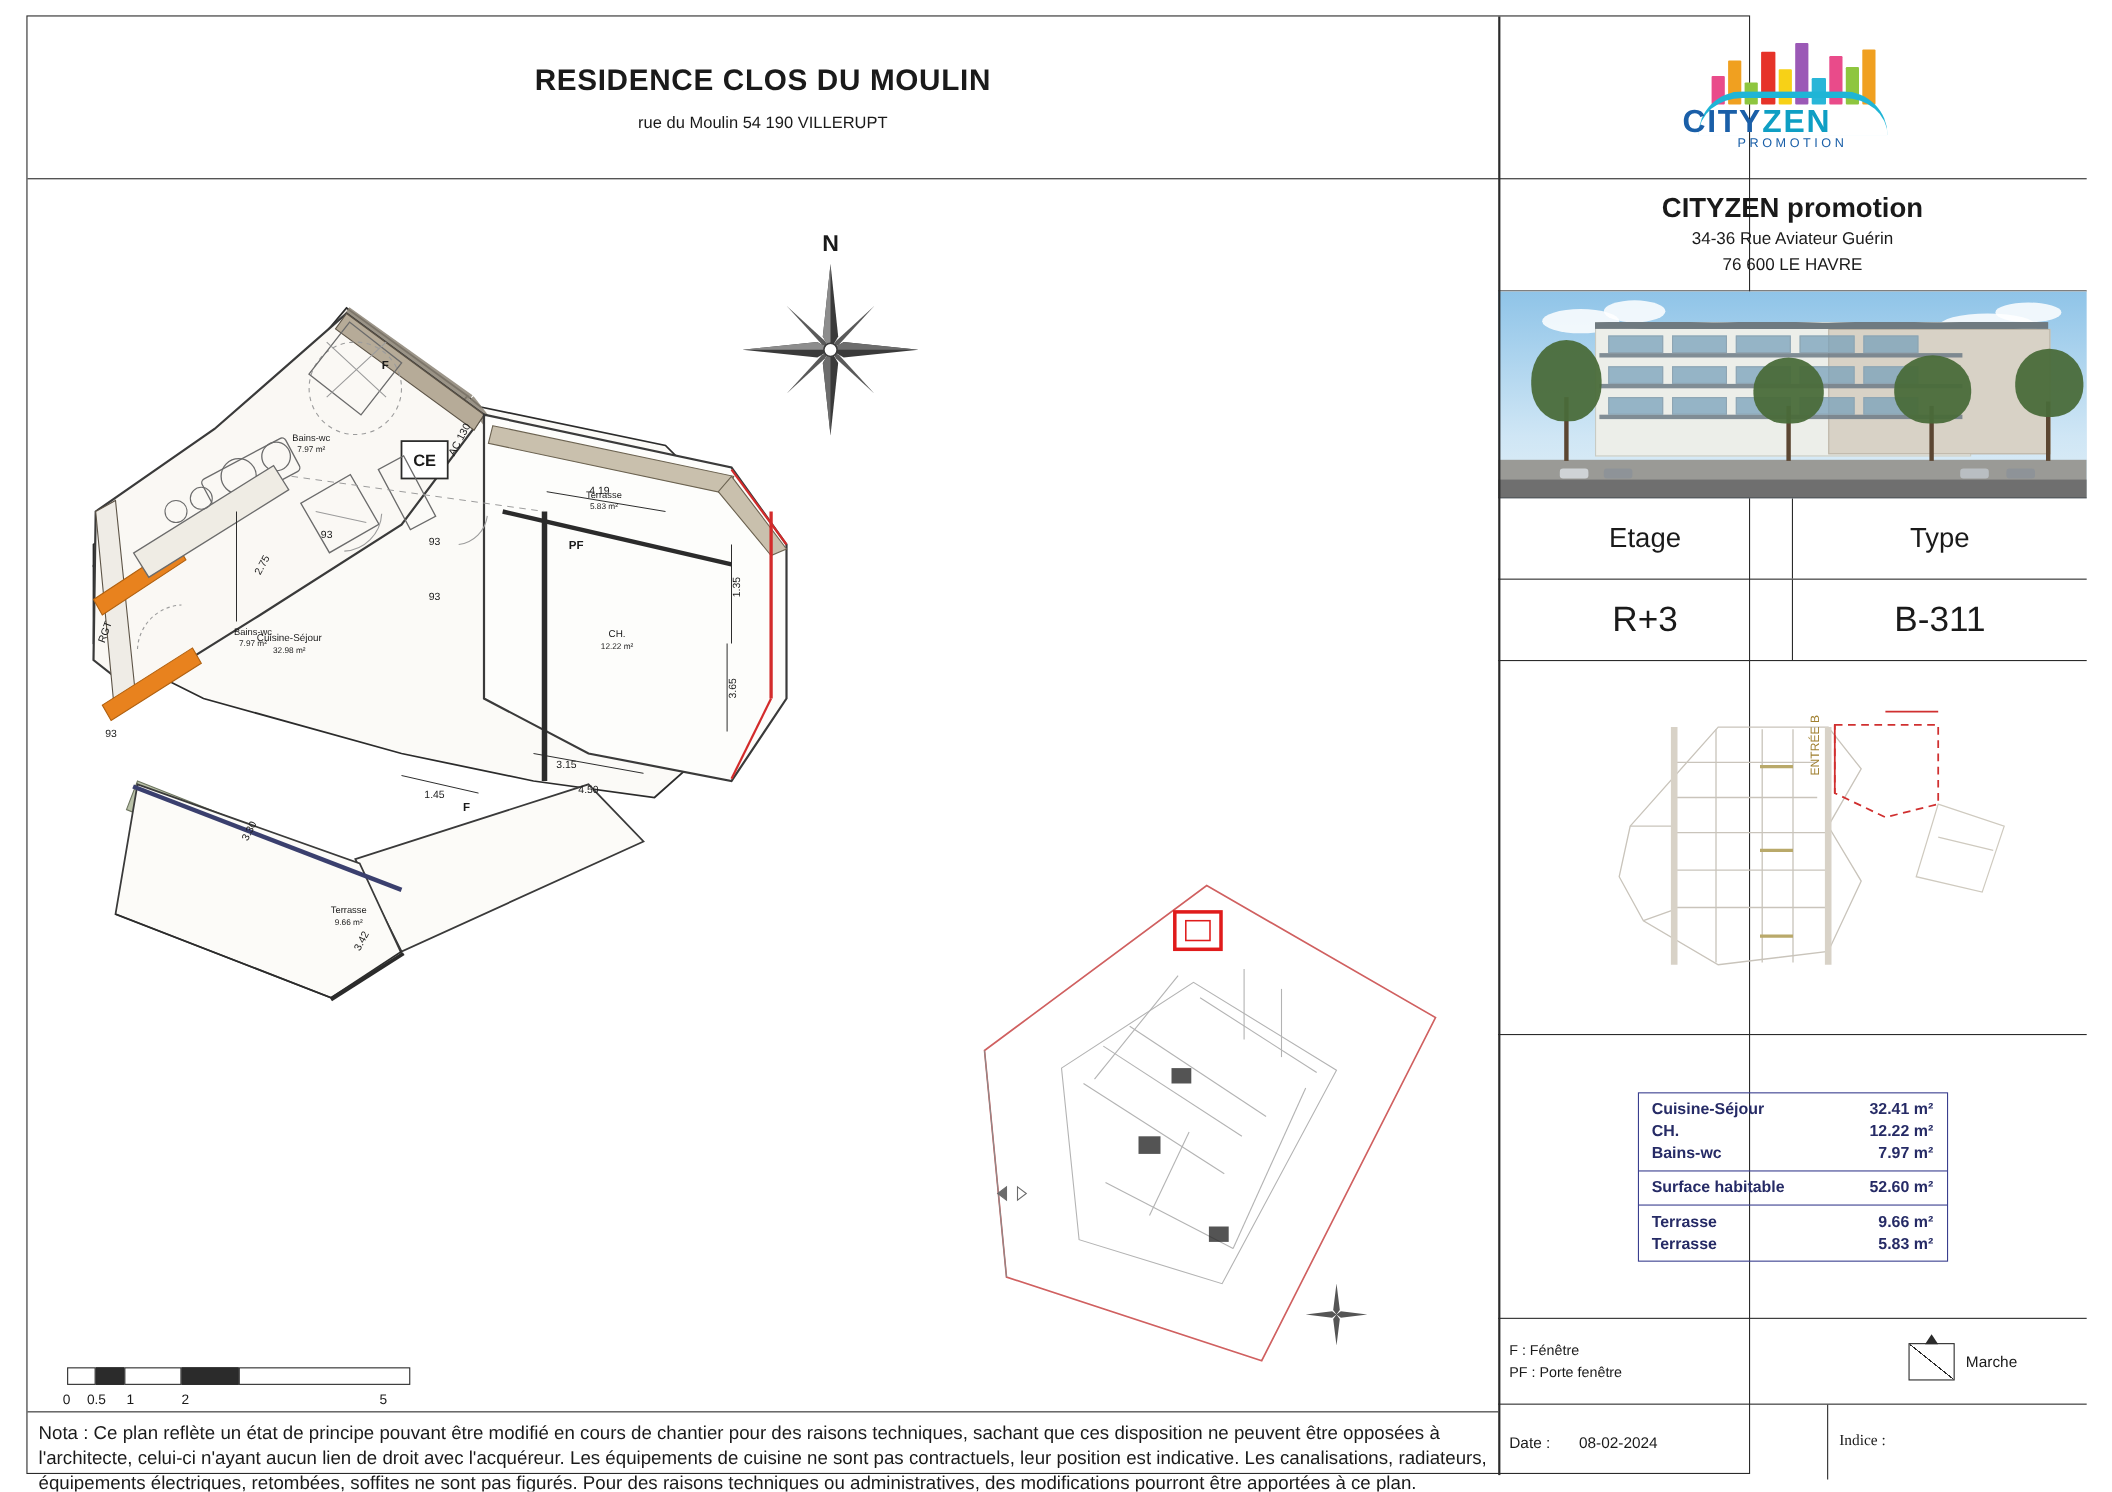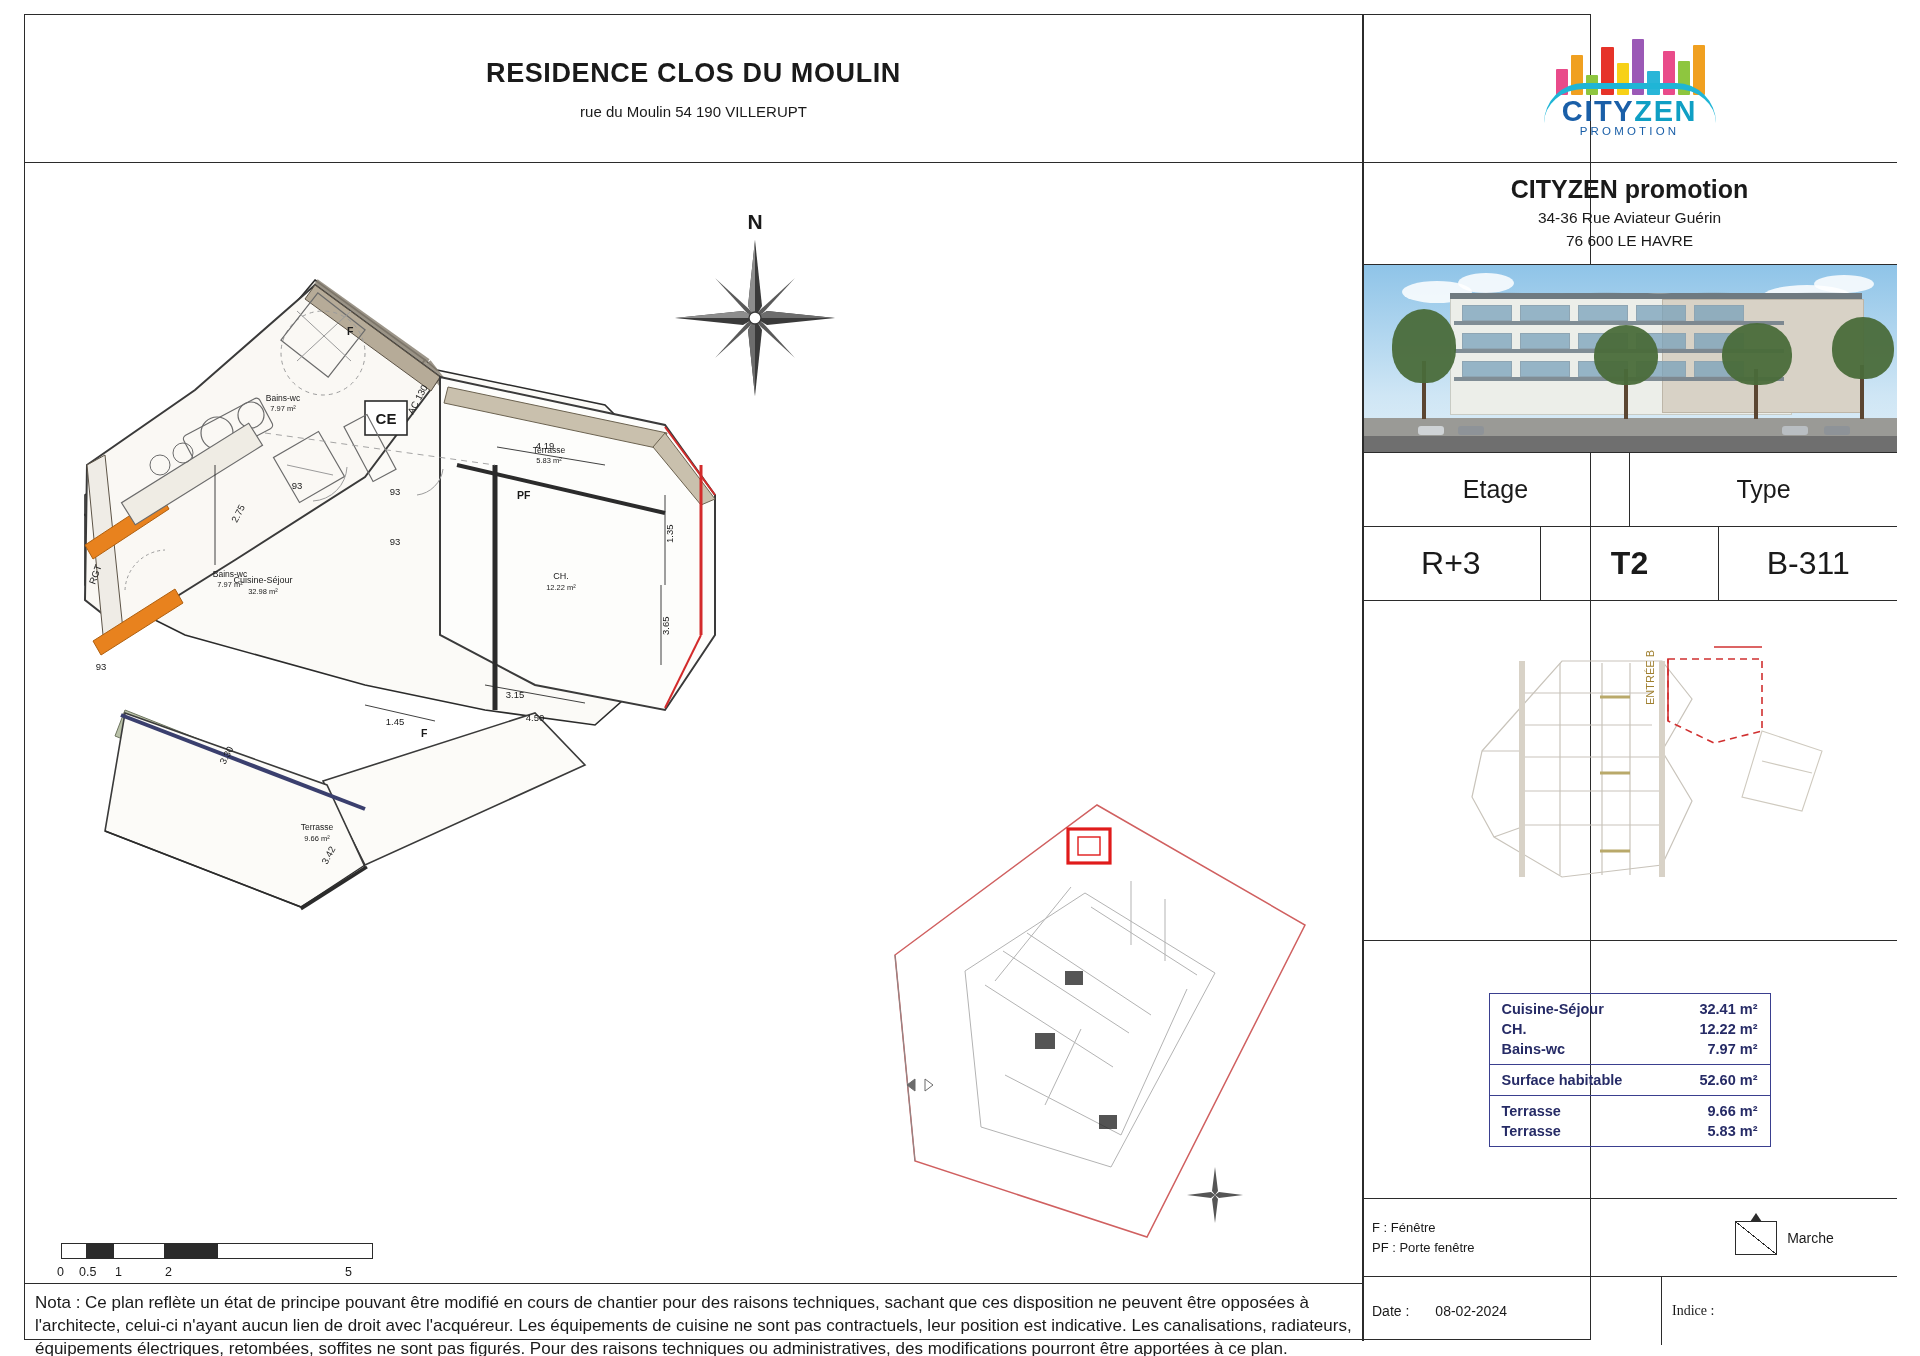--- a/index.html
+++ b/index.html
@@ -12,21 +12,21 @@
   .res-title{font-size:27px;font-weight:bold;letter-spacing:.6px;text-align:center;}
   .res-addr{font-size:15px;margin-top:14px;text-align:center;}
 
   
   .rightcol{position:absolute;left:1337px;top:0;width:535px;height:1326px;box-sizing:border-box;}
   .logo-cell{height:148px;border-bottom:1.5px solid #2b2b2b;box-sizing:border-box;display:flex;align-items:center;justify-content:center;}
   .logo{width:200px;position:relative;height:120px;}
   .logo-bars{position:absolute;left:26px;top:8px;width:150px;height:58px;display:flex;align-items:flex-end;gap:3px;}
   .logo-bars i{display:block;flex:1;border-radius:1px;}
   .logo-arc{position:absolute;left:14px;top:54px;width:172px;height:34px;border-top:6px solid #1fb5d6;border-radius:120px 120px 0 0;}
-  .logo-word{position:absolute;left:0;top:66px;width:200px;text-align:center;font-size:29px;font-weight:bold;color:#1a5fa8;letter-spacing:1.6px;}
+  .logo-word{position:absolute;left:0;top:66px;width:200px;text-align:left;font-size:29px;font-weight:bold;color:#1a5fa8;letter-spacing:1.6px;}
   .logo-word .zen{color:#0f9fc4;}
   .logo-sub{position:absolute;left:0;top:96px;width:200px;text-align:center;font-size:11.5px;letter-spacing:3.2px;color:#1a5fa8;}
 
   .promo-cell{border-bottom:1.5px solid #2b2b2b;padding:12px 8px 14px;text-align:center;box-sizing:border-box;}
   .promo-name{font-size:25px;font-weight:bold;}
   .promo-l1,.promo-l2{font-size:15.5px;margin-top:5px;}
 
   .photo-cell{height:188px;border-bottom:1.5px solid #2b2b2b;box-sizing:border-box;overflow:hidden;position:relative;background:#cfe4f2;}
   .sky{position:absolute;inset:0;background:linear-gradient(#8fc4e8,#cfe6f5 70%,#dfeef7);}
   .cloud{position:absolute;background:#ffffff;border-radius:50%;opacity:.85;}
@@ -399,21 +399,20 @@
         <div class="car" style="left:420px;background:#b9bec2;"></div>
         <div class="car" style="left:462px;background:#8e9398;"></div>
       </div>
 
       <div class="tbl-head">
         <div class="th">Etage</div>
         <div class="th">Type</div>
       </div>
       <div class="tbl-val">
         <div class="tv">R+3</div>
-        <div class="tv bold">T2</div>
         <div class="tv">B-311</div>
       </div>
 
       <div class="key-cell">
         <svg width="535" height="340" viewBox="0 0 535 340">
           <g stroke="#c9c4bb" stroke-width="1.2" fill="none">
             <polygon points="120,150 200,60 300,60 330,98 300,150 330,200 300,264 200,276 132,236 110,196"></polygon>
             <path d="M160,92 L290,92"></path>
             <path d="M160,124 L290,124"></path>
             <path d="M160,156 L300,156"></path>

